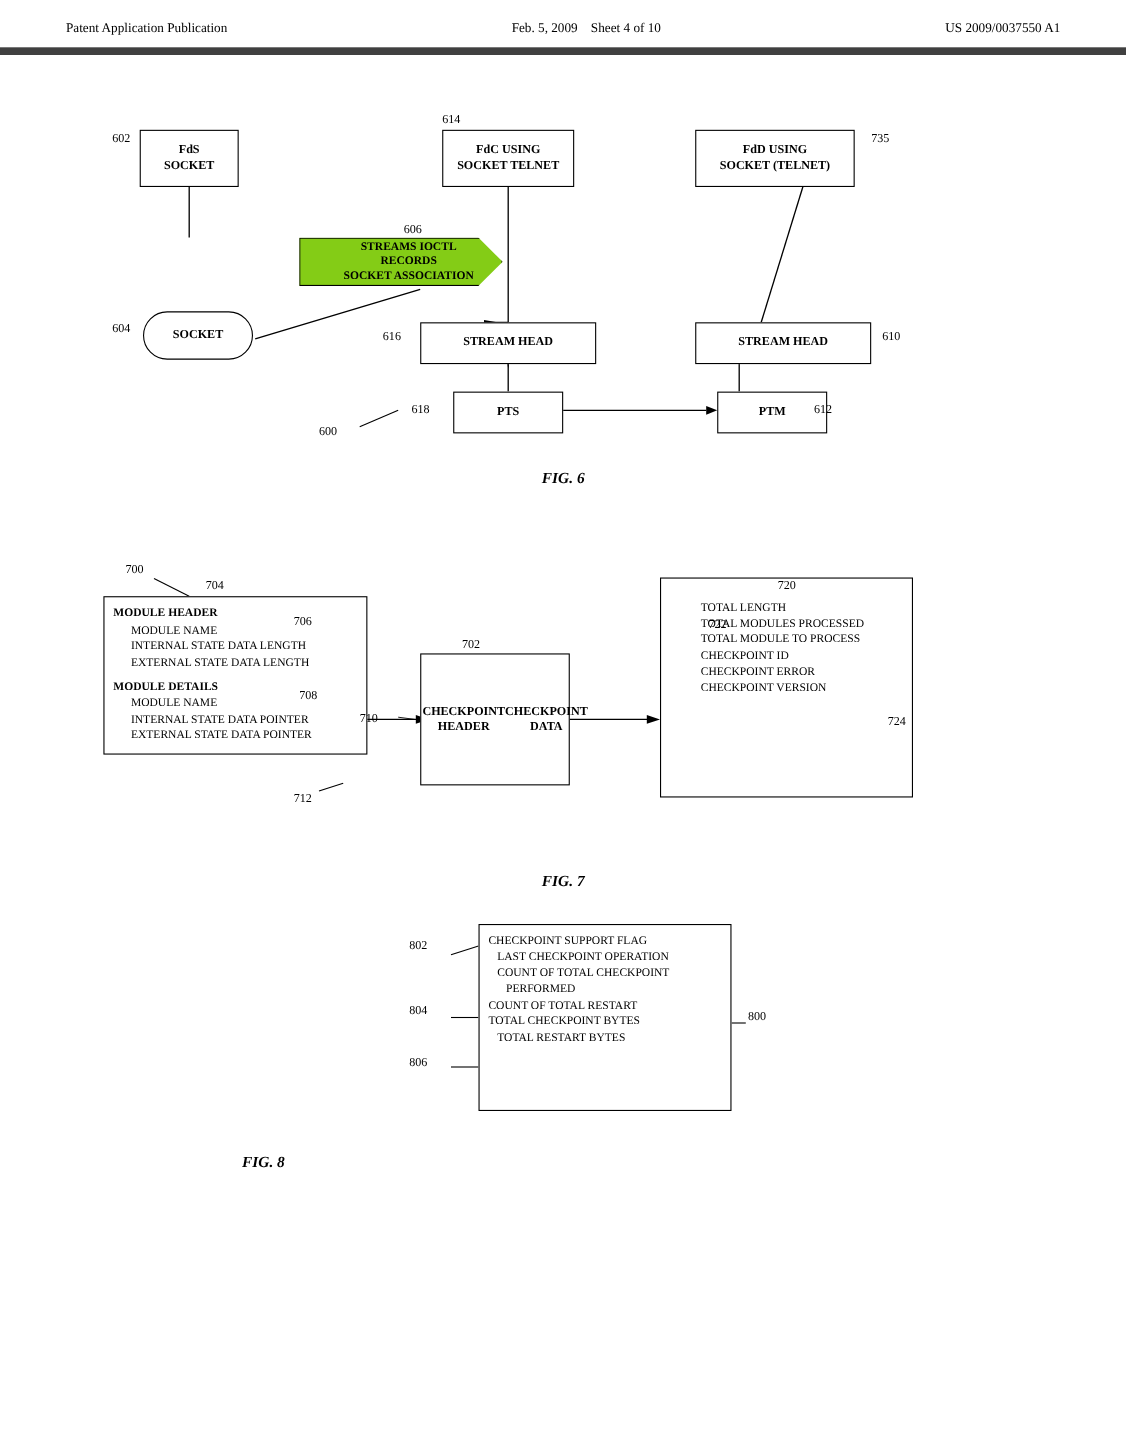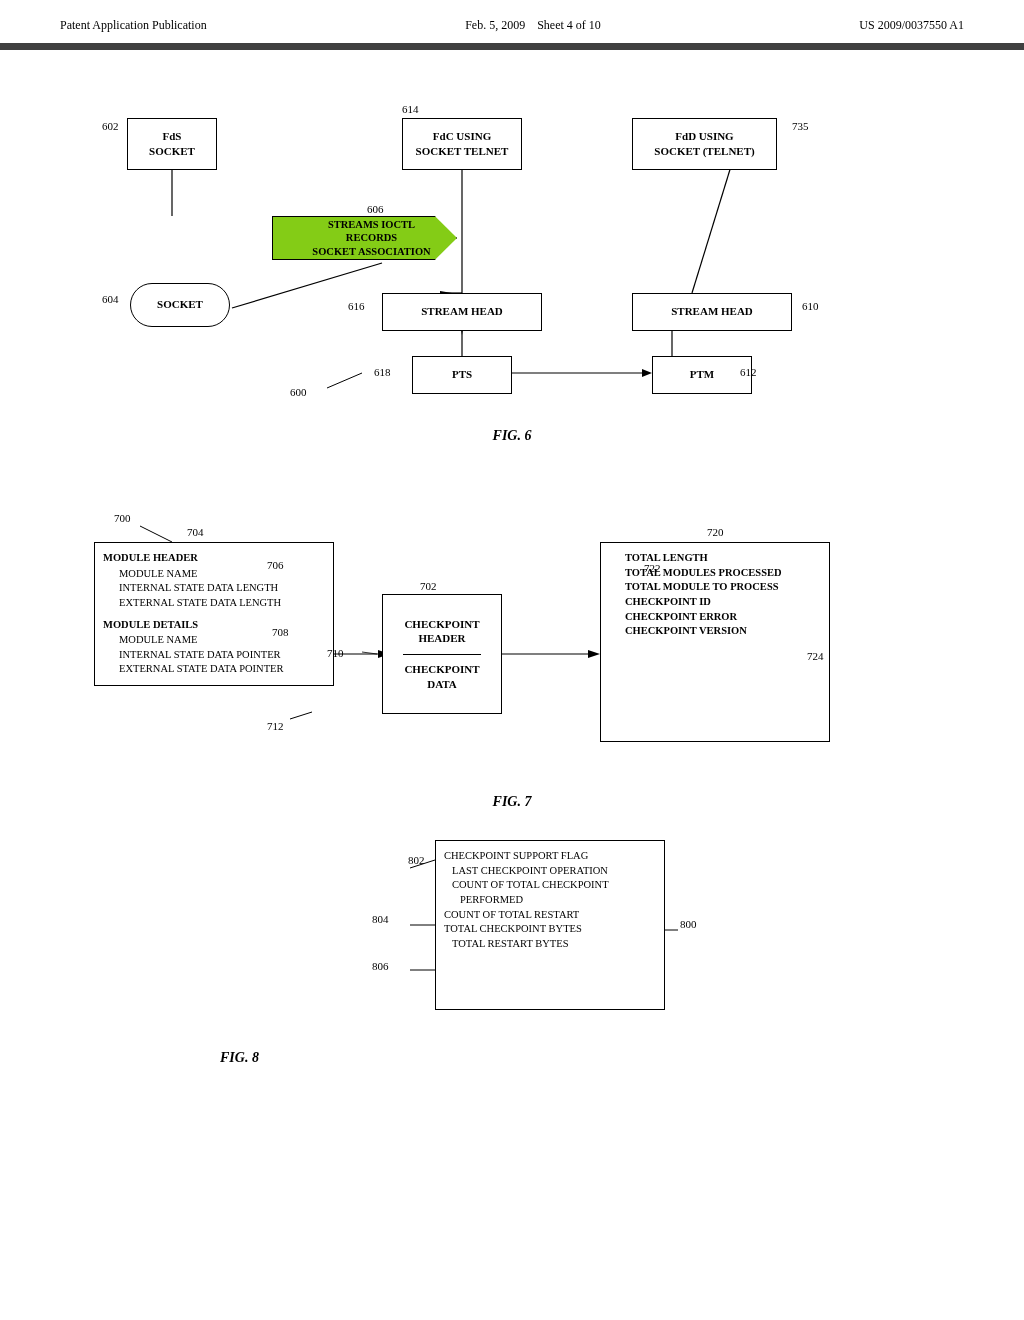--- a/index.html
+++ b/index.html
@@ -255,29 +255,29 @@
     <div class="label" style="left:115px;top:62px;">704</div>
 
     <div class="label" style="left:195px;top:95px;">706</div>
 
     <div class="label" style="left:200px;top:162px;">708</div>
 
     <div class="label" style="left:255px;top:183px;">710</div>
 
     <div class="label" style="left:195px;top:256px;">712</div>
 
-    <div class="box" style="left:310px;top:130px;width:120px;height:120px;flex-direction:column;justify-content:space-around;padding:20px;">
+    <div class="box" style="left:310px;top:130px;width:136px;height:120px;flex-direction:row;justify-content:space-around;padding:1px;">
       <div style="font-weight:bold;text-align:center;line-height:1.3;">CHECKPOINT<br>HEADER</div>
       <div style="border-top:1px solid #000;width:100%;margin:4px 0;"></div>
       <div style="font-weight:bold;text-align:center;line-height:1.3;">CHECKPOINT DATA</div>
     </div>
 
     <div class="label" style="left:348px;top:116px;">702</div>
 
-    <div class="box" style="left:528px;top:78px;width:230px;height:200px;align-items:flex-start;padding:8px;flex-direction:column;justify-content:flex-start;font-size:10.5px;font-weight:bold;">
+    <div class="box" style="left:528px;top:61px;width:230px;height:200px;align-items:flex-start;padding:20px;flex-direction:column;justify-content:flex-start;font-size:10.5px;font-weight:normal;">
       <div style="padding-left:16px;">TOTAL LENGTH</div>
       <div style="padding-left:16px;">TOTAL MODULES PROCESSED</div>
       <div style="padding-left:16px;">TOTAL MODULE TO PROCESS</div>
       <div style="padding-left:16px;">CHECKPOINT ID</div>
       <div style="padding-left:16px;">CHECKPOINT ERROR</div>
       <div style="padding-left:16px;">CHECKPOINT VERSION</div>
     </div>
 
     <div class="label" style="left:635px;top:62px;">720</div>
 
@@ -295,21 +295,21 @@
 
       <line x1="90" y1="38" x2="115" y2="30" stroke="#000" stroke-width="1"></line>
 
       <line x1="90" y1="95" x2="115" y2="95" stroke="#000" stroke-width="1"></line>
 
       <line x1="90" y1="140" x2="115" y2="140" stroke="#000" stroke-width="1"></line>
 
       <line x1="345" y1="100" x2="358" y2="100" stroke="#000" stroke-width="1"></line>
     </svg>
 
-    <div class="label" style="left:52px;top:24px;margin-left:36px;">802</div>
+    <div class="label" style="left:52px;top:24px;">802</div>
 
     <div class="label" style="left:52px;top:83px;">804</div>
 
     <div class="label" style="left:52px;top:130px;">806</div>
 
     <div class="label" style="left:360px;top:88px;">800</div>
 
     <div class="box" style="left:115px;top:10px;width:230px;height:170px;align-items:flex-start;padding:8px;flex-direction:column;justify-content:flex-start;font-size:10.5px;font-weight:normal;">
       <div>CHECKPOINT SUPPORT FLAG</div>
       <div style="padding-left:8px;">LAST CHECKPOINT OPERATION</div>

